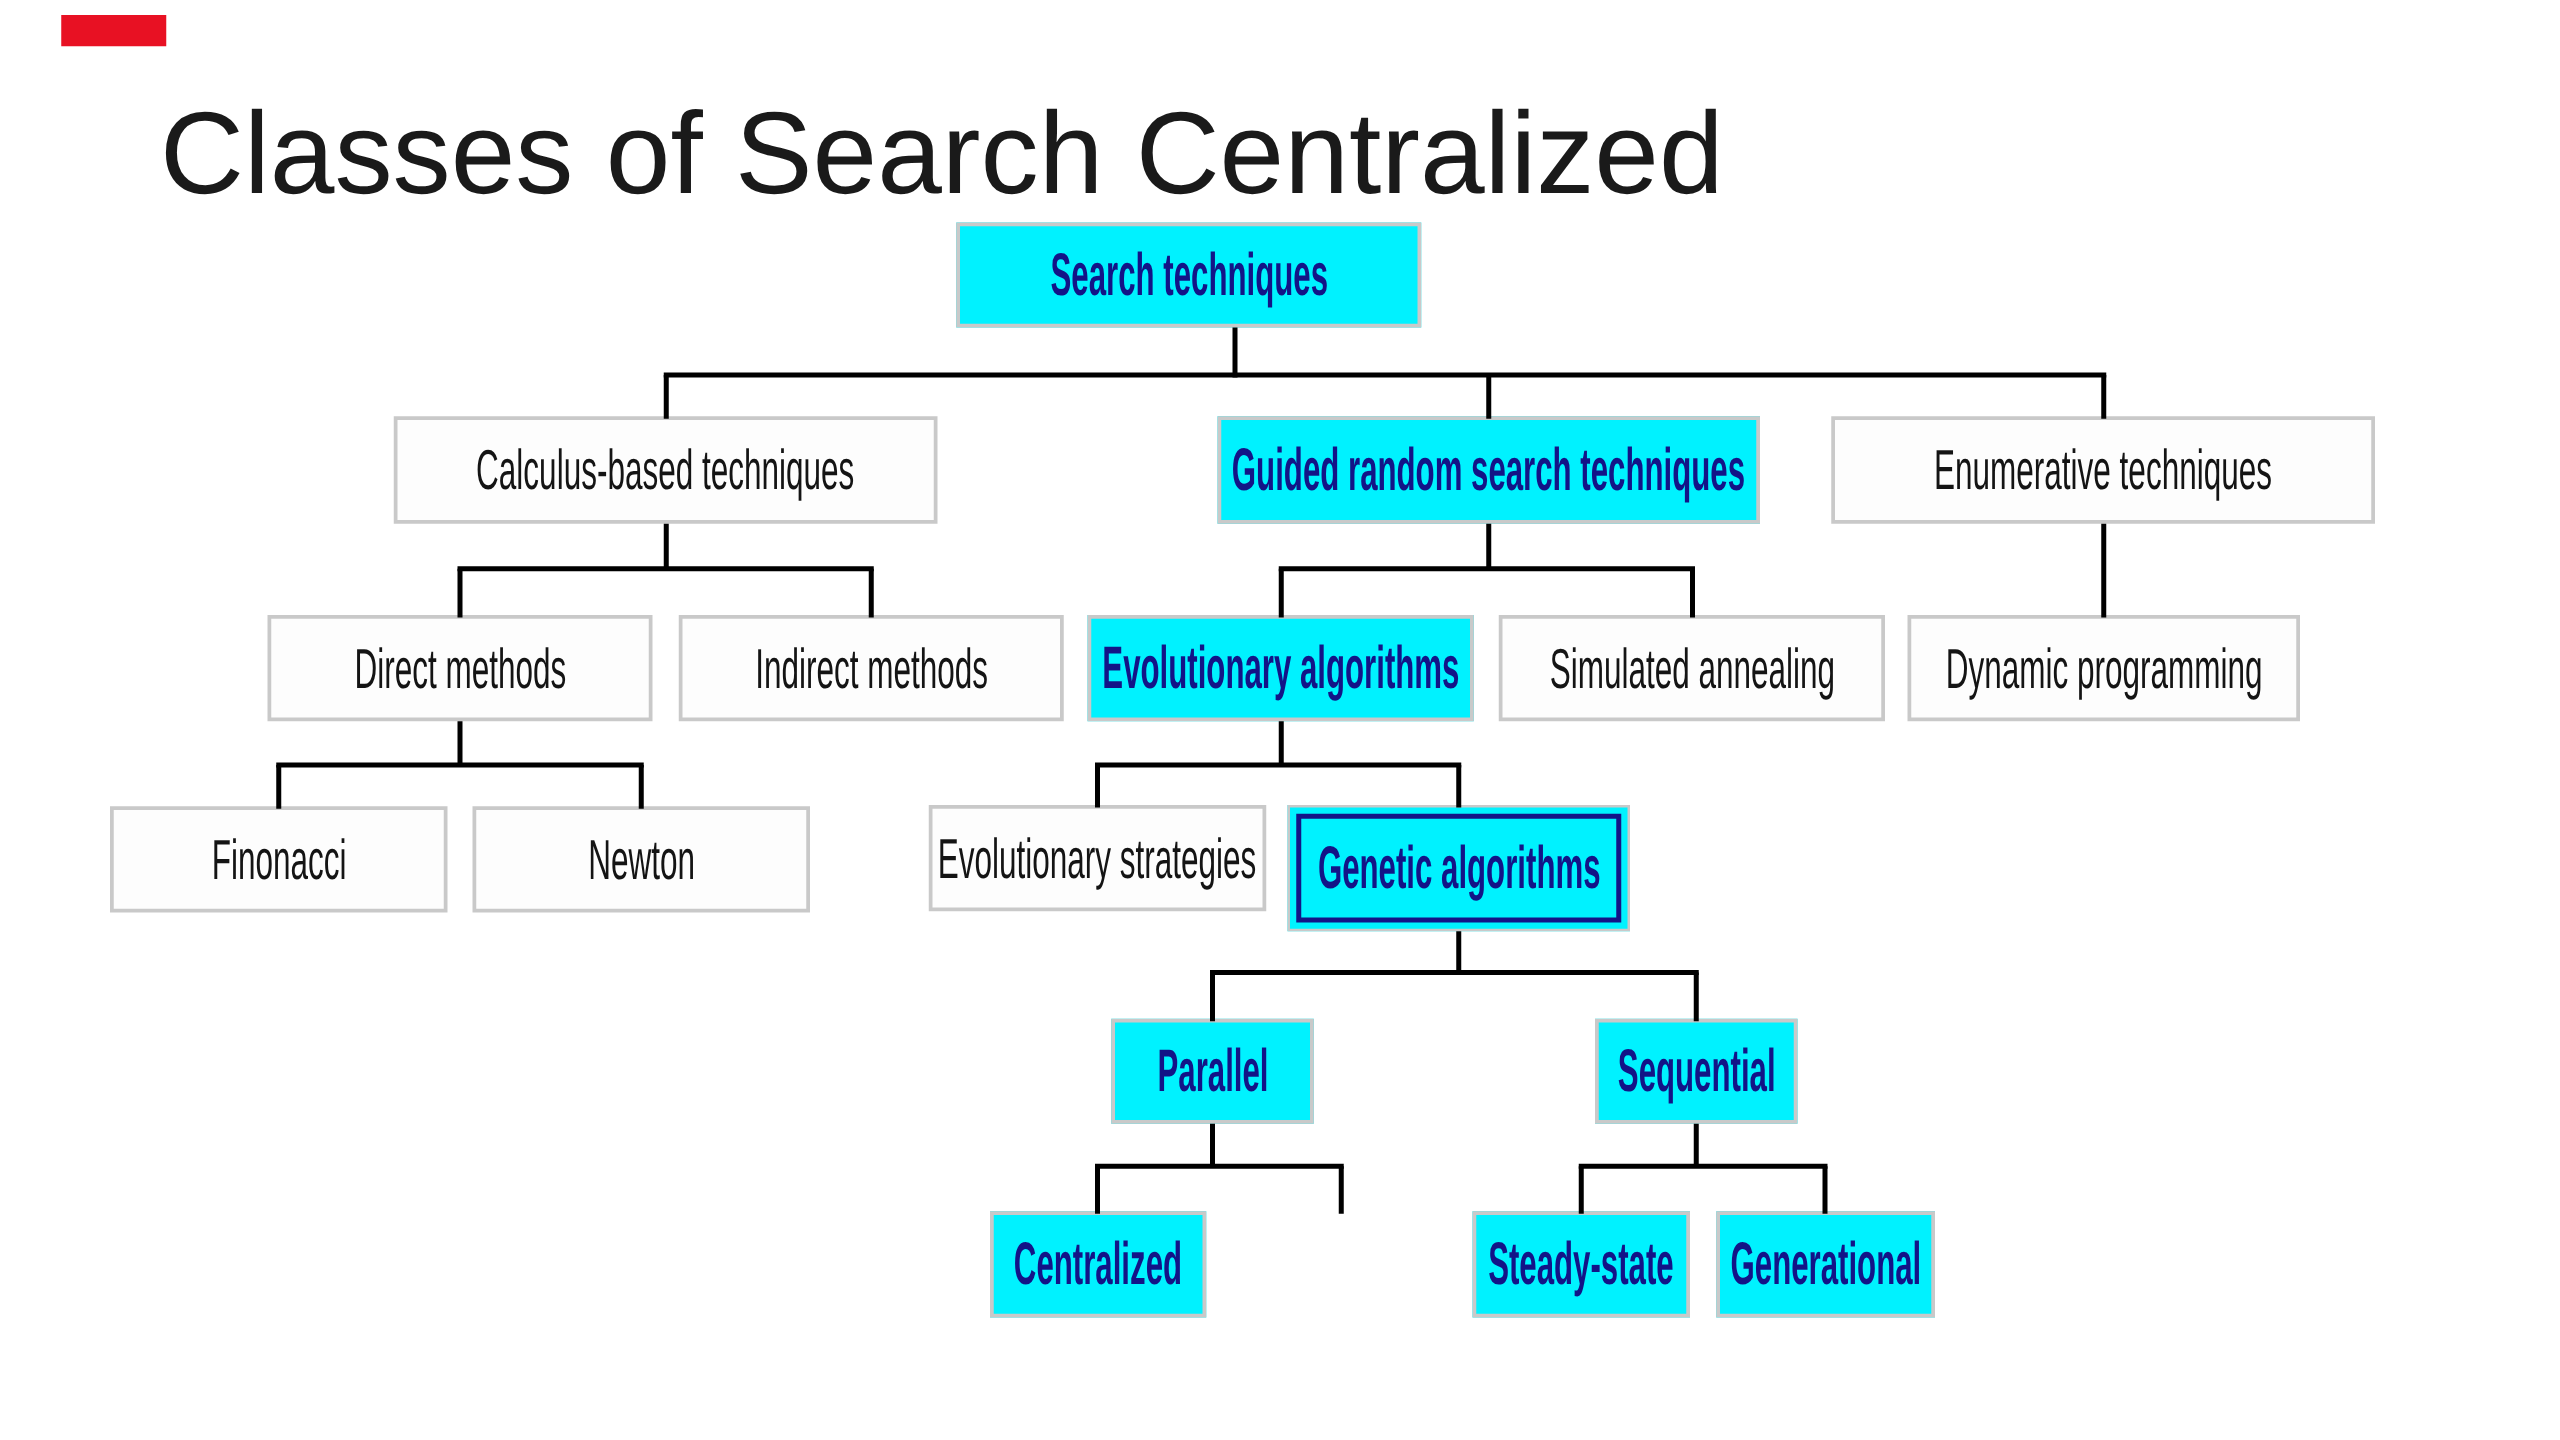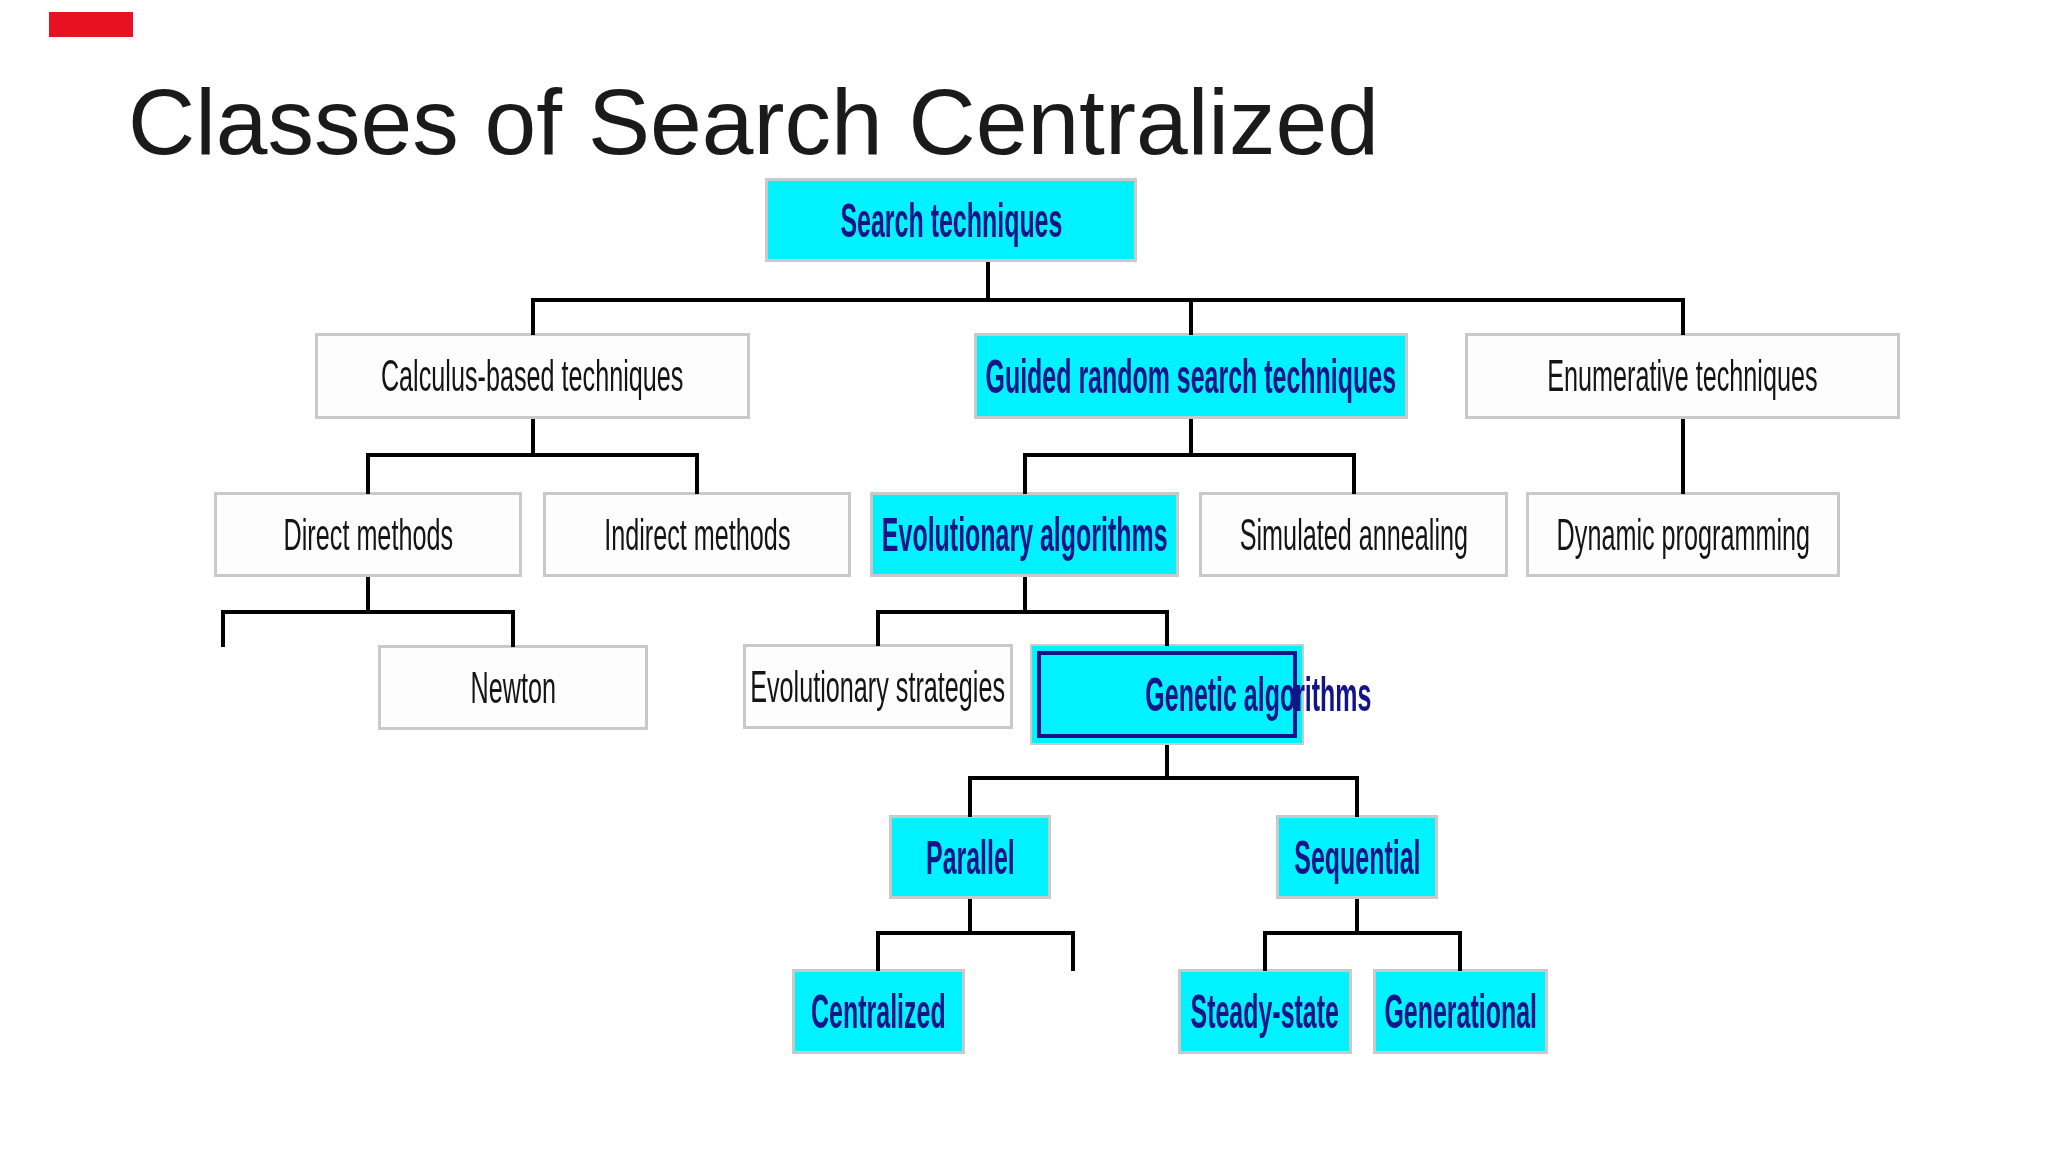--- a/index.html
+++ b/index.html
@@ -51,21 +51,21 @@
   .node.genetic{
     background:var(--cyan);
     border:2px solid var(--border);
     padding:5px;
   }
   .genetic-inner{
     box-sizing:border-box;
     width:100%;height:100%;
     border:4px solid var(--navy);
     background:var(--cyan);
-    display:flex;align-items:center;justify-content:flex-start;
+    display:flex;align-items:center;justify-content:center;
   }
   .cline{position:absolute;background:var(--line);}
 </style>
 </head>
 <body>
 
 <div id="slide">
 
   <div id="red-marker"></div>
 
@@ -94,20 +94,23 @@
   <div class="node cyan" style="left:870px;top:492px;width:309px;height:85px">
       <span class="label">Evolutionary algorithms</span>
     </div>
   <div class="node white" style="left:1199px;top:492px;width:309px;height:85px">
       <span class="label">Simulated annealing</span>
     </div>
   <div class="node white" style="left:1526px;top:492px;width:314px;height:85px">
       <span class="label">Dynamic programming</span>
     </div>
 
+  <div class="node white" style="left:88px;top:645px;width:270px;height:85px">
+      <span class="label">Finonacci</span>
+    </div>
   <div class="node white" style="left:378px;top:645px;width:270px;height:85px">
       <span class="label">Newton</span>
     </div>
   <div class="node white" style="left:743px;top:644px;width:270px;height:85px">
       <span class="label">Evolutionary strategies</span>
     </div>
 
   <div class="node genetic" style="left:1030px;top:644px;width:274px;height:101px">
     <div class="genetic-inner">
       <span class="label">Genetic algorithms</span>

